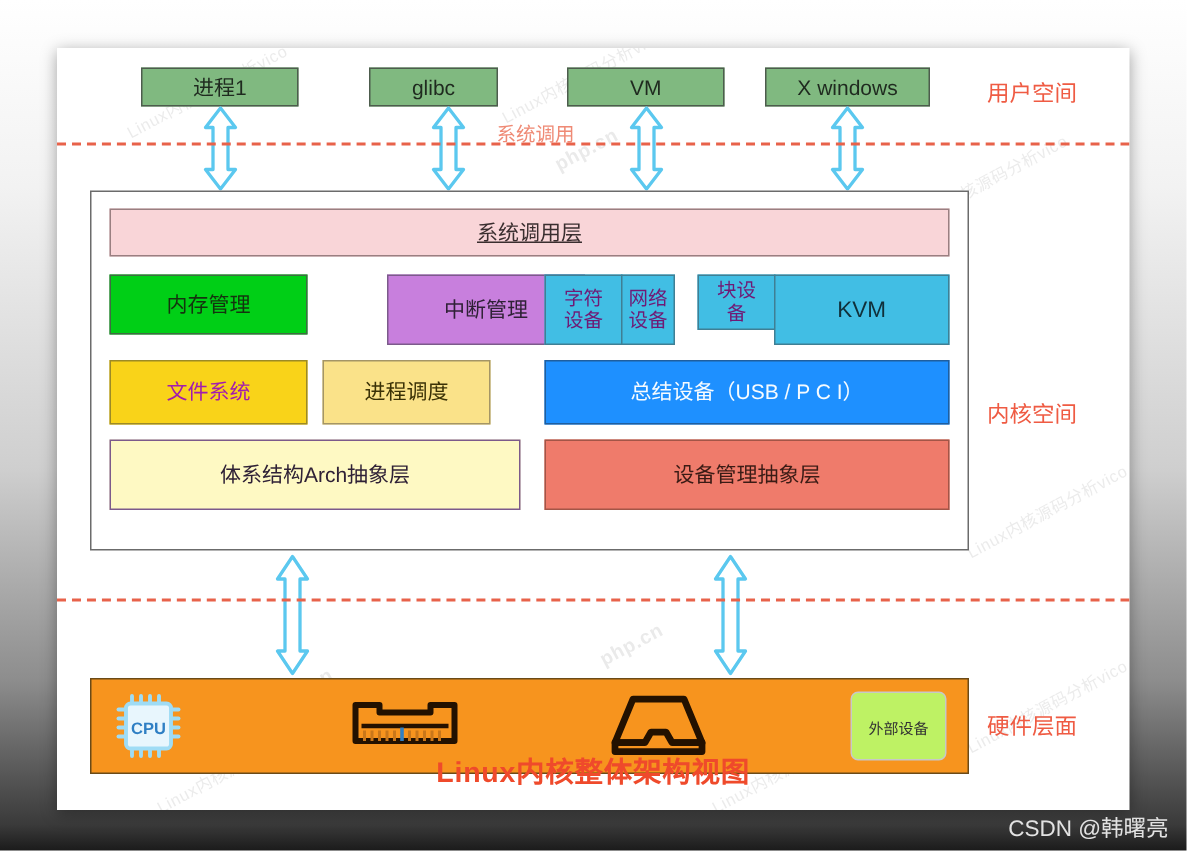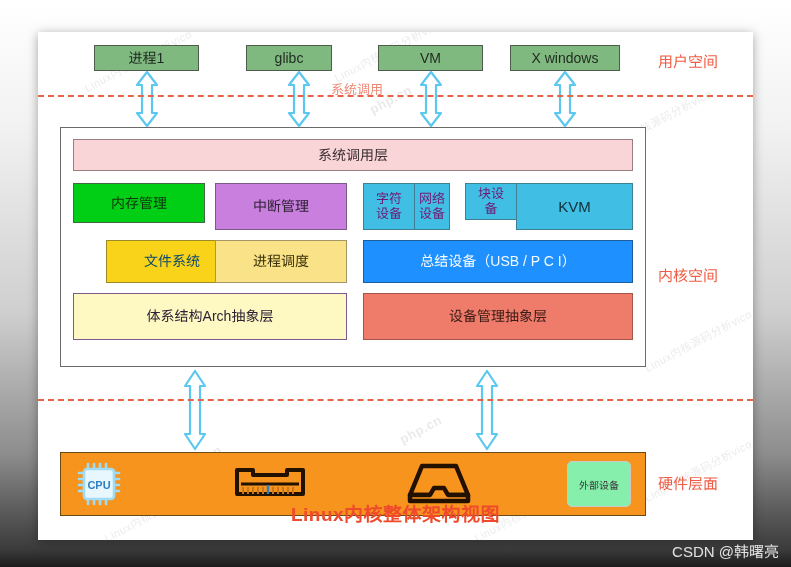--- a/index.html
+++ b/index.html
@@ -32,34 +32,34 @@
   
   .ubox{border:1.6px solid #4d5c4d;background:#80b980;color:#1f2a1f;
         font-size:14px;}
   
   #kframe{position:absolute;left:22px;top:95px;width:586px;height:240px;
           box-sizing:border-box;border:1.6px solid #6b6b6b;background:#fff;}
   
   .kbox{border:1.6px solid #555;font-size:14px;}
   .syscall{background:#f9d5d8;border-color:#9a7f81;color:#3a2e2f;}
   .mem{background:#00cf16;border-color:#3f6b42;color:#14330f;}
-  .intr{background:#c87fdd;border-color:#7c5a8b;color:#2f2136;}
-  .fs{background:#f9d319;border-color:#9c8a26;color:#0c4a6e;margin-left:33px;}
+  .intr{background:#c87fdd;border-color:#7c5a8b;color:#2f2136;margin-left:43px;}
+  .fs{background:#f9d319;border-color:#9c8a26;color:#a21caf;}
   .sched{background:#fae289;border-color:#a49566;color:#3a3106;}
   .arch{background:#fef9c3;border-color:#7c5a8b;color:#2f2136;}
   .dev{background:#41bee4;border-color:#3f7f94;color:#701a75;font-size:13px;}
   .kvm{background:#41bee4;border-color:#3f7f94;color:#10303a;font-size:15px;}
   .bus{background:#1e90ff;border-color:#1f5e9e;color:#f6fbff;font-size:14px;}
   .devabs{background:#ef7b6b;border-color:#a35547;color:#3a1b15;font-size:14px;}
   
   #hwbar{position:absolute;left:22px;top:420px;width:586px;height:64px;
          box-sizing:border-box;background:#f7941e;border:1.6px solid #6b4a17;}
   .hwicon{position:absolute;top:50%;transform:translateY(-50%);}
   .extdev{position:absolute;right:14px;top:50%;transform:translateY(-50%);
-          width:62px;height:44px;background:#86efac;border:1px solid #c8c8c8;
+          width:62px;height:44px;background:#bef264;border:1px solid #c8c8c8;
           border-radius:5px;display:flex;align-items:center;justify-content:center;
           font-size:10px;color:#333;}
   
   .dashsep{position:absolute;left:0;width:715px;height:0;
            border-top:2px dashed #e8624a;}
   
   .rlabel{position:absolute;color:#ef5b43;font-size:15px;white-space:nowrap;}
   
   #syscall-label{position:absolute;color:#ef8a75;font-size:13px;white-space:nowrap;}
   
@@ -111,27 +111,27 @@
     <svg class="arrow" style="left:514px;top:38px;" width="26" height="58">
       <path d="M13 2 L23 15 L18 15 L18 43 L23 43 L13 56 L3 43 L8 43 L8 15 L3 15 Z" fill="#ffffff" stroke="#5bc8ef" stroke-width="2.2" stroke-linejoin="round"></path>
     </svg>
 
     <div id="syscall-label" style="left:293px;top:47px;">系统调用</div>
 
     <div class="dashsep" style="top:63px;"></div>
 
     <div id="kframe">
 
-      <div class="box kbox syscall" style="left:12px;top:11px;width:560px;height:32px;">系统调用层</div>
+      <div class="box kbox syscall" style="left:12px;top:11px;width:560px;height:32px;text-decoration:underline;">系统调用层</div>
 
       <div class="box kbox mem" style="left:12px;top:55px;width:132px;height:40px;">内存管理</div>
       <div class="box kbox intr" style="left:154px;top:55px;width:132px;height:47px;">中断管理</div>
 
       <div class="box kbox fs" style="left:12px;top:112px;width:132px;height:43px;">文件系统</div>
-      <div class="box kbox sched" style="left:154px;top:112px;width:132px;height:43px;">进程调度</div>
+      <div class="box kbox sched" style="left:154px;top:112px;width:112px;height:43px;">进程调度</div>
 
       <div class="box kbox arch" style="left:12px;top:165px;width:274px;height:47px;">体系结构Arch抽象层</div>
 
       <div class="box kbox dev" style="left:302px;top:55px;width:52px;height:47px;white-space:pre;">字符
 设备</div>
       <div class="box kbox dev" style="left:353px;top:55px;width:36px;height:47px;white-space:pre;">网络
 设备</div>
       <div class="box kbox dev" style="left:404px;top:55px;width:52px;height:37px;white-space:pre;">块设
 备</div>
       <div class="box kbox kvm" style="left:455px;top:55px;width:117px;height:47px;">KVM</div>

